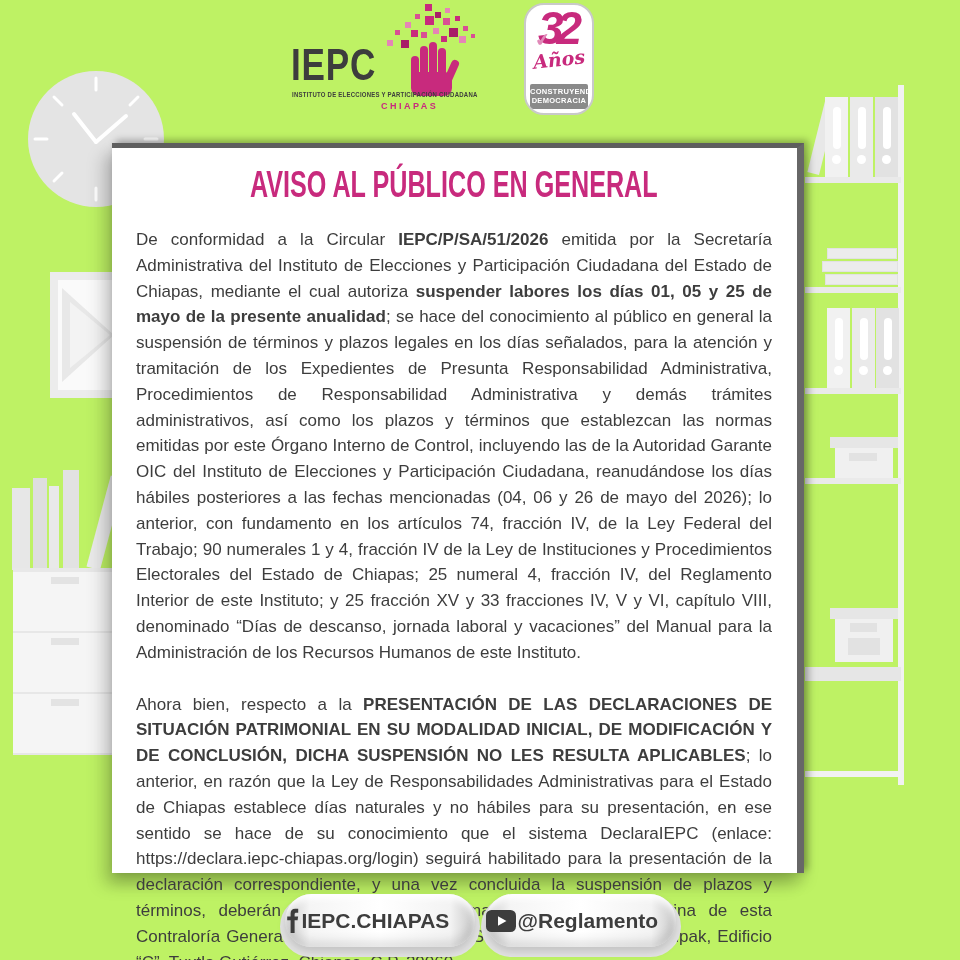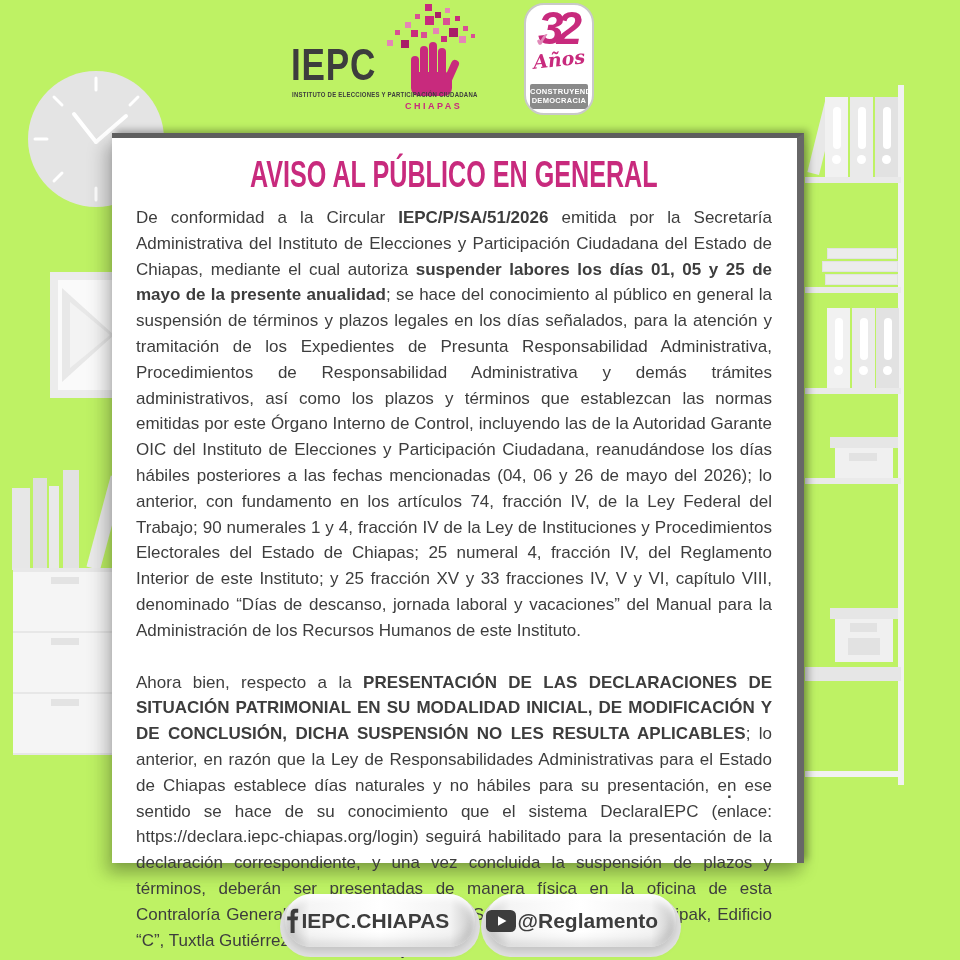--- a/index.html
+++ b/index.html
@@ -32,37 +32,37 @@
   .lean-book{position:absolute;background:#e8e8e8}
   .bookslab{position:absolute;height:11px;background:#ececec;border:1px solid #e2e2e2;background-clip:padding-box}
   .bg-box{position:absolute;background:#f0f0f0}
   .bg-box .lid{position:absolute;left:-5px;top:-10px;right:-5px;height:11px;background:#e6e6e6}
   .bg-box .label{position:absolute;background:#e2e2e2}
 
   
   .hdr{position:absolute;z-index:3}
   .iepc-word{left:291px;top:42px;font-size:45px;font-weight:900;color:var(--dark-text);letter-spacing:1px;transform:scaleX(.78);transform-origin:left top;line-height:1}
   .iepc-sub{left:292px;top:90px;font-size:7.5px;font-weight:700;color:var(--dark-text);white-space:nowrap;transform:scaleX(.8);transform-origin:left top;letter-spacing:.3px}
-  .iepc-state{left:405px;top:101px;font-size:9px;font-weight:700;color:var(--accent-pink);letter-spacing:2.5px}
+  .iepc-state{left:381px;top:101px;font-size:9px;font-weight:700;color:var(--accent-pink);letter-spacing:2.5px}
   .hand-logo{left:381px;top:2px;width:98px;height:94px}
   .badge32{left:524px;top:3px;width:70px;height:112px;background:#fff;border:2px solid #c9c9c9;border-radius:20px;text-align:center;overflow:hidden}
   .badge32 .num{margin-top:0;font-size:46px;line-height:1;font-weight:800;font-style:italic;color:var(--accent-pink);letter-spacing:-7px;text-indent:-5px}
   .badge32 .check{position:absolute;left:9px;top:24px;font-size:18px;color:#e089b8;transform:rotate(-8deg)}
   .badge32 .anos{font-family:"DejaVu Serif",serif;font-style:italic;font-weight:700;font-size:19px;color:var(--accent-pink);margin-top:-3px;transform:rotate(-6deg)}
   .badge32 .caption{position:absolute;left:4px;right:4px;bottom:4px;background:var(--badge-gray);color:#fff;font-size:7.5px;font-weight:700;line-height:1.3;padding:3px 0;letter-spacing:.3px;border-radius:2px}
 
   
-  .card{position:absolute;z-index:2;left:112px;top:133px;width:692px;height:730px;background:#fff;
+  .card{position:absolute;z-index:2;left:112px;top:143px;width:692px;height:730px;background:#fff;
         border-top:5px solid #5e5e5e;border-right:7px solid #676767;
         box-shadow:-10px 12px 16px rgba(0,0,0,.15),4px -3px 7px rgba(0,0,0,.28),0 9px 14px rgba(0,0,0,.18);
         display:flex;flex-direction:column;padding:14px 25px 16px 24px}
   .title-wrap{text-align:center;margin-top:2px}
   .title{display:inline-block;font-size:37px;font-weight:800;color:var(--accent-pink);white-space:nowrap;transform:scaleX(.68);transform-origin:center;letter-spacing:0}
   .body-par{font-size:17px;line-height:25.8px;color:var(--dark-text);text-align:justify}
-  .par1{margin-top:9px}
+  .par1{margin-top:21px}
   .par2{margin-top:26px}
   .body-par .b{font-weight:bold}
   .trailing-dot{position:absolute;left:615px;top:645px;font-size:17px;font-weight:700;color:var(--dark-text)}
   .card-footer{margin-top:auto;text-align:center;padding-bottom:4px}
   .card-footer .condensed{display:inline-block;font-size:30px;white-space:nowrap;transform:scaleX(.72);transform-origin:center;color:#373737}
   .f-bold{font-weight:800}
   .f-rest{font-weight:400}
 
   
   .social-row{position:absolute;z-index:3;left:0;right:0;top:894px;display:flex;justify-content:center;gap:11px}

